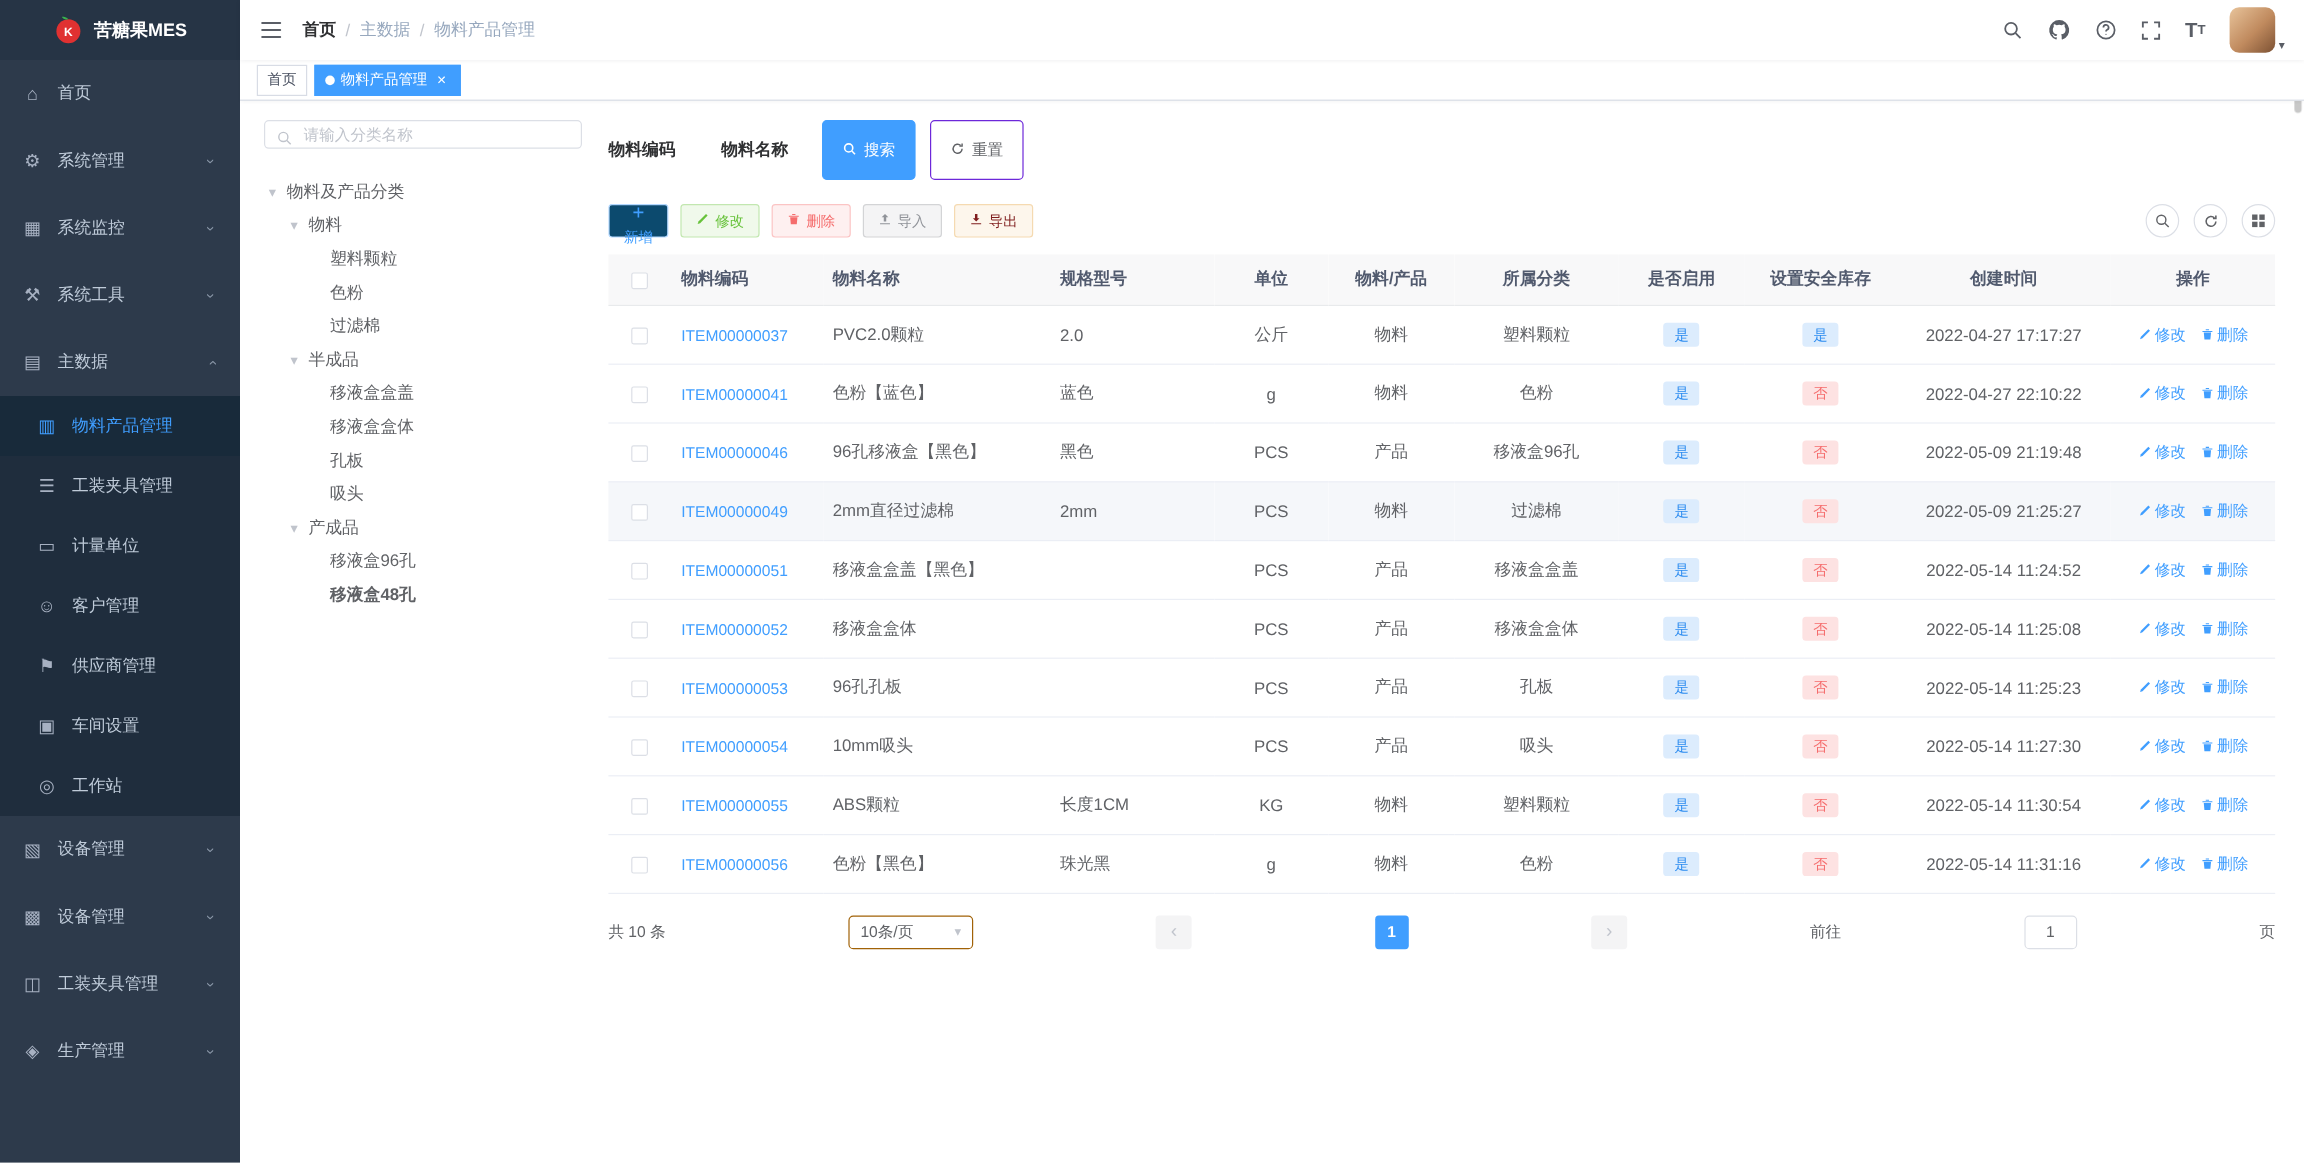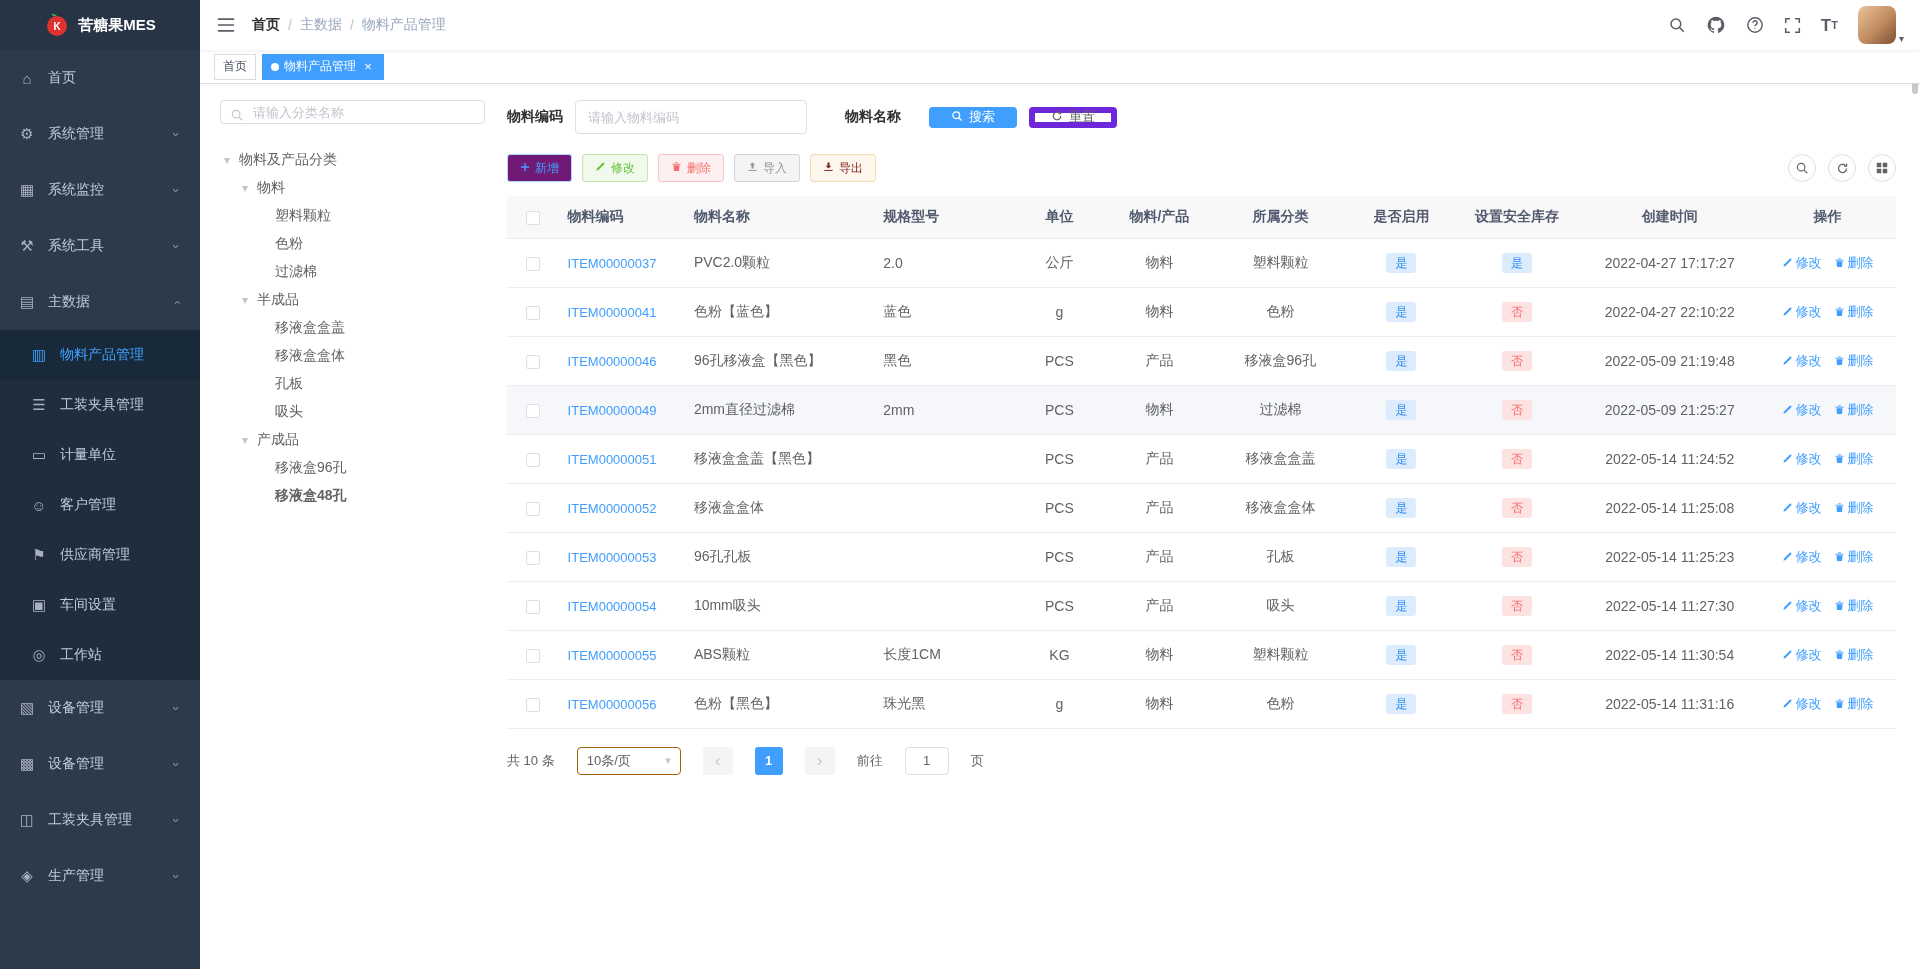--- a/index.html
+++ b/index.html
@@ -59,47 +59,47 @@
   .tree-node { height:28px; display:flex; align-items:center; gap:5px; color:#606266; cursor:pointer; white-space:nowrap; }
   .tree-caret { width:14px; text-align:center; color:#c0c4cc; font-size:12px; }
   .tree-caret.leaf { visibility:hidden; }
 
   .table-panel { flex:1; min-width:0; display:flex; flex-direction:column; }
 
   .filter-row { display:flex; align-items:center; gap:12px; margin-bottom:20px; }
   .filter-label { font-weight:bold; color:#303133; font-size:14px; }
   .filter-label.ml { margin-left:26px; }
   .filter-input { width:232px; height:34px; border:1px solid #dcdfe6; border-radius:4px; padding:0 12px; font-size:13px; color:#606266; outline:none; }
-  .btn { height:21px; border-radius:4px; padding:0 16px; font-size:13px; display:inline-flex; align-items:center; gap:6px; cursor:pointer; border:6px solid #6d28d9; background:#fff; color:#606266; }
+  .btn { height:50px; border-radius:4px; padding:0 16px; font-size:13px; display:inline-flex; align-items:center; gap:6px; cursor:pointer; border:1px solid #6d28d9; background:#fff; color:#606266; }
   .btn-primary { background:#409eff; border-color:#409eff; color:#fff; margin-left:16px; }
 
   .toolbar { display:flex; align-items:center; gap:10px; margin-bottom:14px; }
   .btn-mini { height:28px; border-radius:3px; padding:0 12px; font-size:12px; display:inline-flex; align-items:center; gap:5px; cursor:pointer; border:1px solid transparent; }
-  .plain-primary { color:#409eff; background:#701a75; border-color:#b3d8ff; }
+  .plain-primary { color:#409eff; background:#0c4a6e; border-color:#b3d8ff;flex-direction:column; }
   .plain-success { color:#67c23a; background:#f0f9eb; border-color:#c2e7b0; }
   .plain-danger  { color:#f56c6c; background:#fef0f0; border-color:#fbc4c4; }
   .plain-info    { color:#909399; background:#f4f4f5; border-color:#d3d4d6;justify-content:center; }
   .plain-warning { color:#7f1d1d; background:#fdf6ec; border-color:#f5dab1; }
   .toolbar-right { margin-left:auto; display:flex; align-items:center; gap:12px; }
   .circle-icon-btn { width:28px; height:28px; border-radius:50%; border:1px solid #dcdfe6; background:#fff; color:#606266; display:inline-flex; align-items:center; justify-content:center; cursor:pointer; }
 
   table { width:100%; border-collapse:collapse; table-layout:fixed; font-size:14px; color:#606266; }
   thead th { background:#f8f8f9; color:#515a6e; font-weight:bold; height:42px; padding:0 8px; border-bottom:1px solid #e8eaec; white-space:nowrap; overflow:hidden; }
   tbody td { height:49px; padding:0 8px; border-bottom:1px solid #ebeef5; white-space:nowrap; overflow:hidden; }
   tbody tr.hover td { background:#f5f7fa; }
   .al-left { text-align:left; } .al-center { text-align:center; }
   .checkbox { width:14px; height:14px; border:1px solid #dcdfe6; border-radius:2px; background:#fff; display:inline-block; vertical-align:middle; cursor:pointer; }
   .code-link { color:#409eff; font-size:13px; cursor:pointer; }
   .badge { display:inline-block; min-width:20px; padding:4px 9px; font-size:12px; border-radius:3px; line-height:1; }
   .badge-blue { background:#dcecfd; color:#2d8cf0; }
   .badge-red  { background:#fde2e2; color:#f56c6c; }
   .op-link { color:#409eff; font-size:13px; cursor:pointer; display:inline-flex; align-items:center; gap:3px; }
   .op-link + .op-link { margin-left:12px; }
 
-  .pagination { display:flex; align-items:center; justify-content:flex-start; gap:22px; margin-top:18px; font-size:13px; color:#606266; padding-bottom:24px; }
+  .pagination { display:flex; align-items:center; justify-content:space-between; gap:22px; margin-top:18px; font-size:13px; color:#606266; padding-bottom:24px; }
   .page-size-select { width:104px; height:28px; border:1px solid #a16207; border-radius:4px; display:inline-flex; align-items:center; justify-content:space-between; padding:0 9px; cursor:pointer; color:#606266; font-size:13px; }
   .select-caret { color:#c0c4cc; font-size:11px; }
   .pager-btn { width:30px; height:28px; border:none; background:#f4f4f5; border-radius:3px; color:#c0c4cc; font-size:16px; cursor:pointer; display:inline-flex; align-items:center; justify-content:center; }
   .page-number.active { width:28px; height:28px; border:none; background:#409eff; color:#fff; border-radius:3px; font-weight:bold; font-size:13px; cursor:pointer; }
   .goto-input { width:44px; height:28px; border:1px solid #dcdfe6; border-radius:4px; text-align:center; font-size:13px; color:#606266; outline:none; }
 
   .scrollbar-thumb { position:fixed; right:2px; top:52px; width:6px; height:42px; background:#c8c8c8; border-radius:3px; }
 </style>
 </head>
 <body>
@@ -321,21 +321,20 @@
               <span class="tree-caret leaf">▾</span>
               <span class="tree-label">移液盒48孔</span>
             </div>
           </div>
       </div>
 
       <div class="table-panel">
 
         <div class="filter-row">
           <label class="filter-label">物料编码</label>
-          <input class="filter-input" placeholder="请输入物料编码" style="">
           <label class="filter-label ml">物料名称</label>
           <button class="btn btn-primary">
             <span><svg viewBox="0 0 16 16" width="12" height="12" fill="none" stroke="currentColor" stroke-width="1.8">
                   <circle cx="7" cy="7" r="4.5"></circle>
                   <path d="M10.5 10.5L14 14"></path>
                 </svg></span>
             <span>搜索</span>
           </button>
           <button class="btn">
             <span><svg viewBox="0 0 16 16" width="12" height="12" fill="none" stroke="currentColor" stroke-width="1.6">

